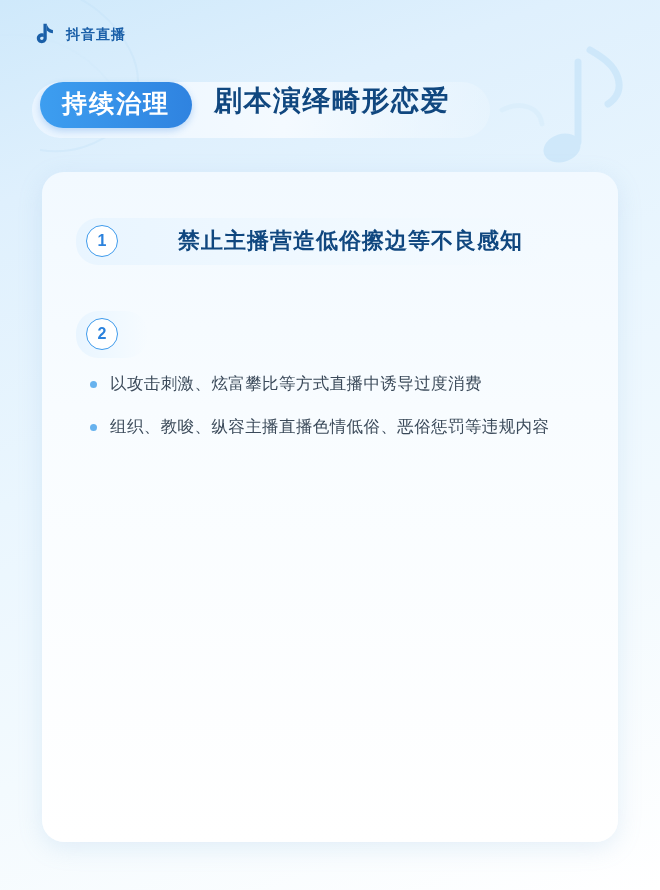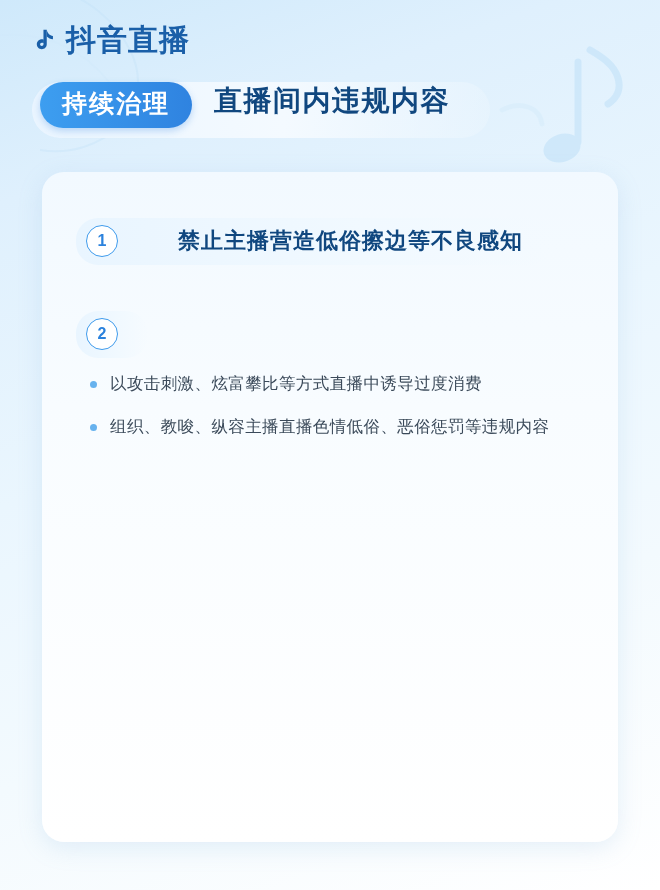--- a/index.html
+++ b/index.html
@@ -43,21 +43,21 @@
     display: flex;
     align-items: center;
     gap: 8px;
   }
   .brand-logo {
     width: 30px;
     height: 30px;
     display: block;
   }
   .brand-text {
-    font-size: 30px;
+    font-size: 14px;
     font-weight: bold;
     color: #1a5fa8;
     letter-spacing: 1px;
   }
 
   
   .title-row {
     position: absolute;
     left: 32px;
     top: 82px;
@@ -185,21 +185,21 @@
 <div class="brand">
   <svg class="brand-logo" viewBox="0 0 32 32" fill="none">
     <path d="M20 4 L20 19.5 C20 22.5 17.6 24.8 14.7 24.8 C11.8 24.8 9.4 22.5 9.4 19.5 C9.4 16.6 11.8 14.2 14.7 14.2 C15.3 14.2 15.9 14.3 16.4 14.5 L16.4 18.2 C15.9 17.9 15.3 17.8 14.7 17.8 C13.7 17.8 12.9 18.6 12.9 19.5 C12.9 20.5 13.7 21.3 14.7 21.3 C15.7 21.3 16.5 20.5 16.5 19.5 L16.5 4 L20 4 Z" fill="#1a5fa8"></path>
     <path d="M20 4 C20.6 7.6 23.2 10.2 26.6 10.6 L26.6 14.1 C24.1 13.9 21.8 12.9 20 11.2" fill="#1a5fa8"></path>
   </svg>
   <span class="brand-text">抖音直播</span>
 </div>
 
 <div class="title-row">
   <span class="pill">持续治理</span>
-  <span class="title-main">直播间内违规内容</span>
+  <span class="title-main">剧本演绎畸形恋爱</span>
 </div>
 
 <div class="card">
 
   <div class="section">
     <div class="section-head">
       <span class="num-badge">1</span>
       <span class="section-title">禁止主播营造低俗擦边等不良感知</span>
     </div>
   </div>

